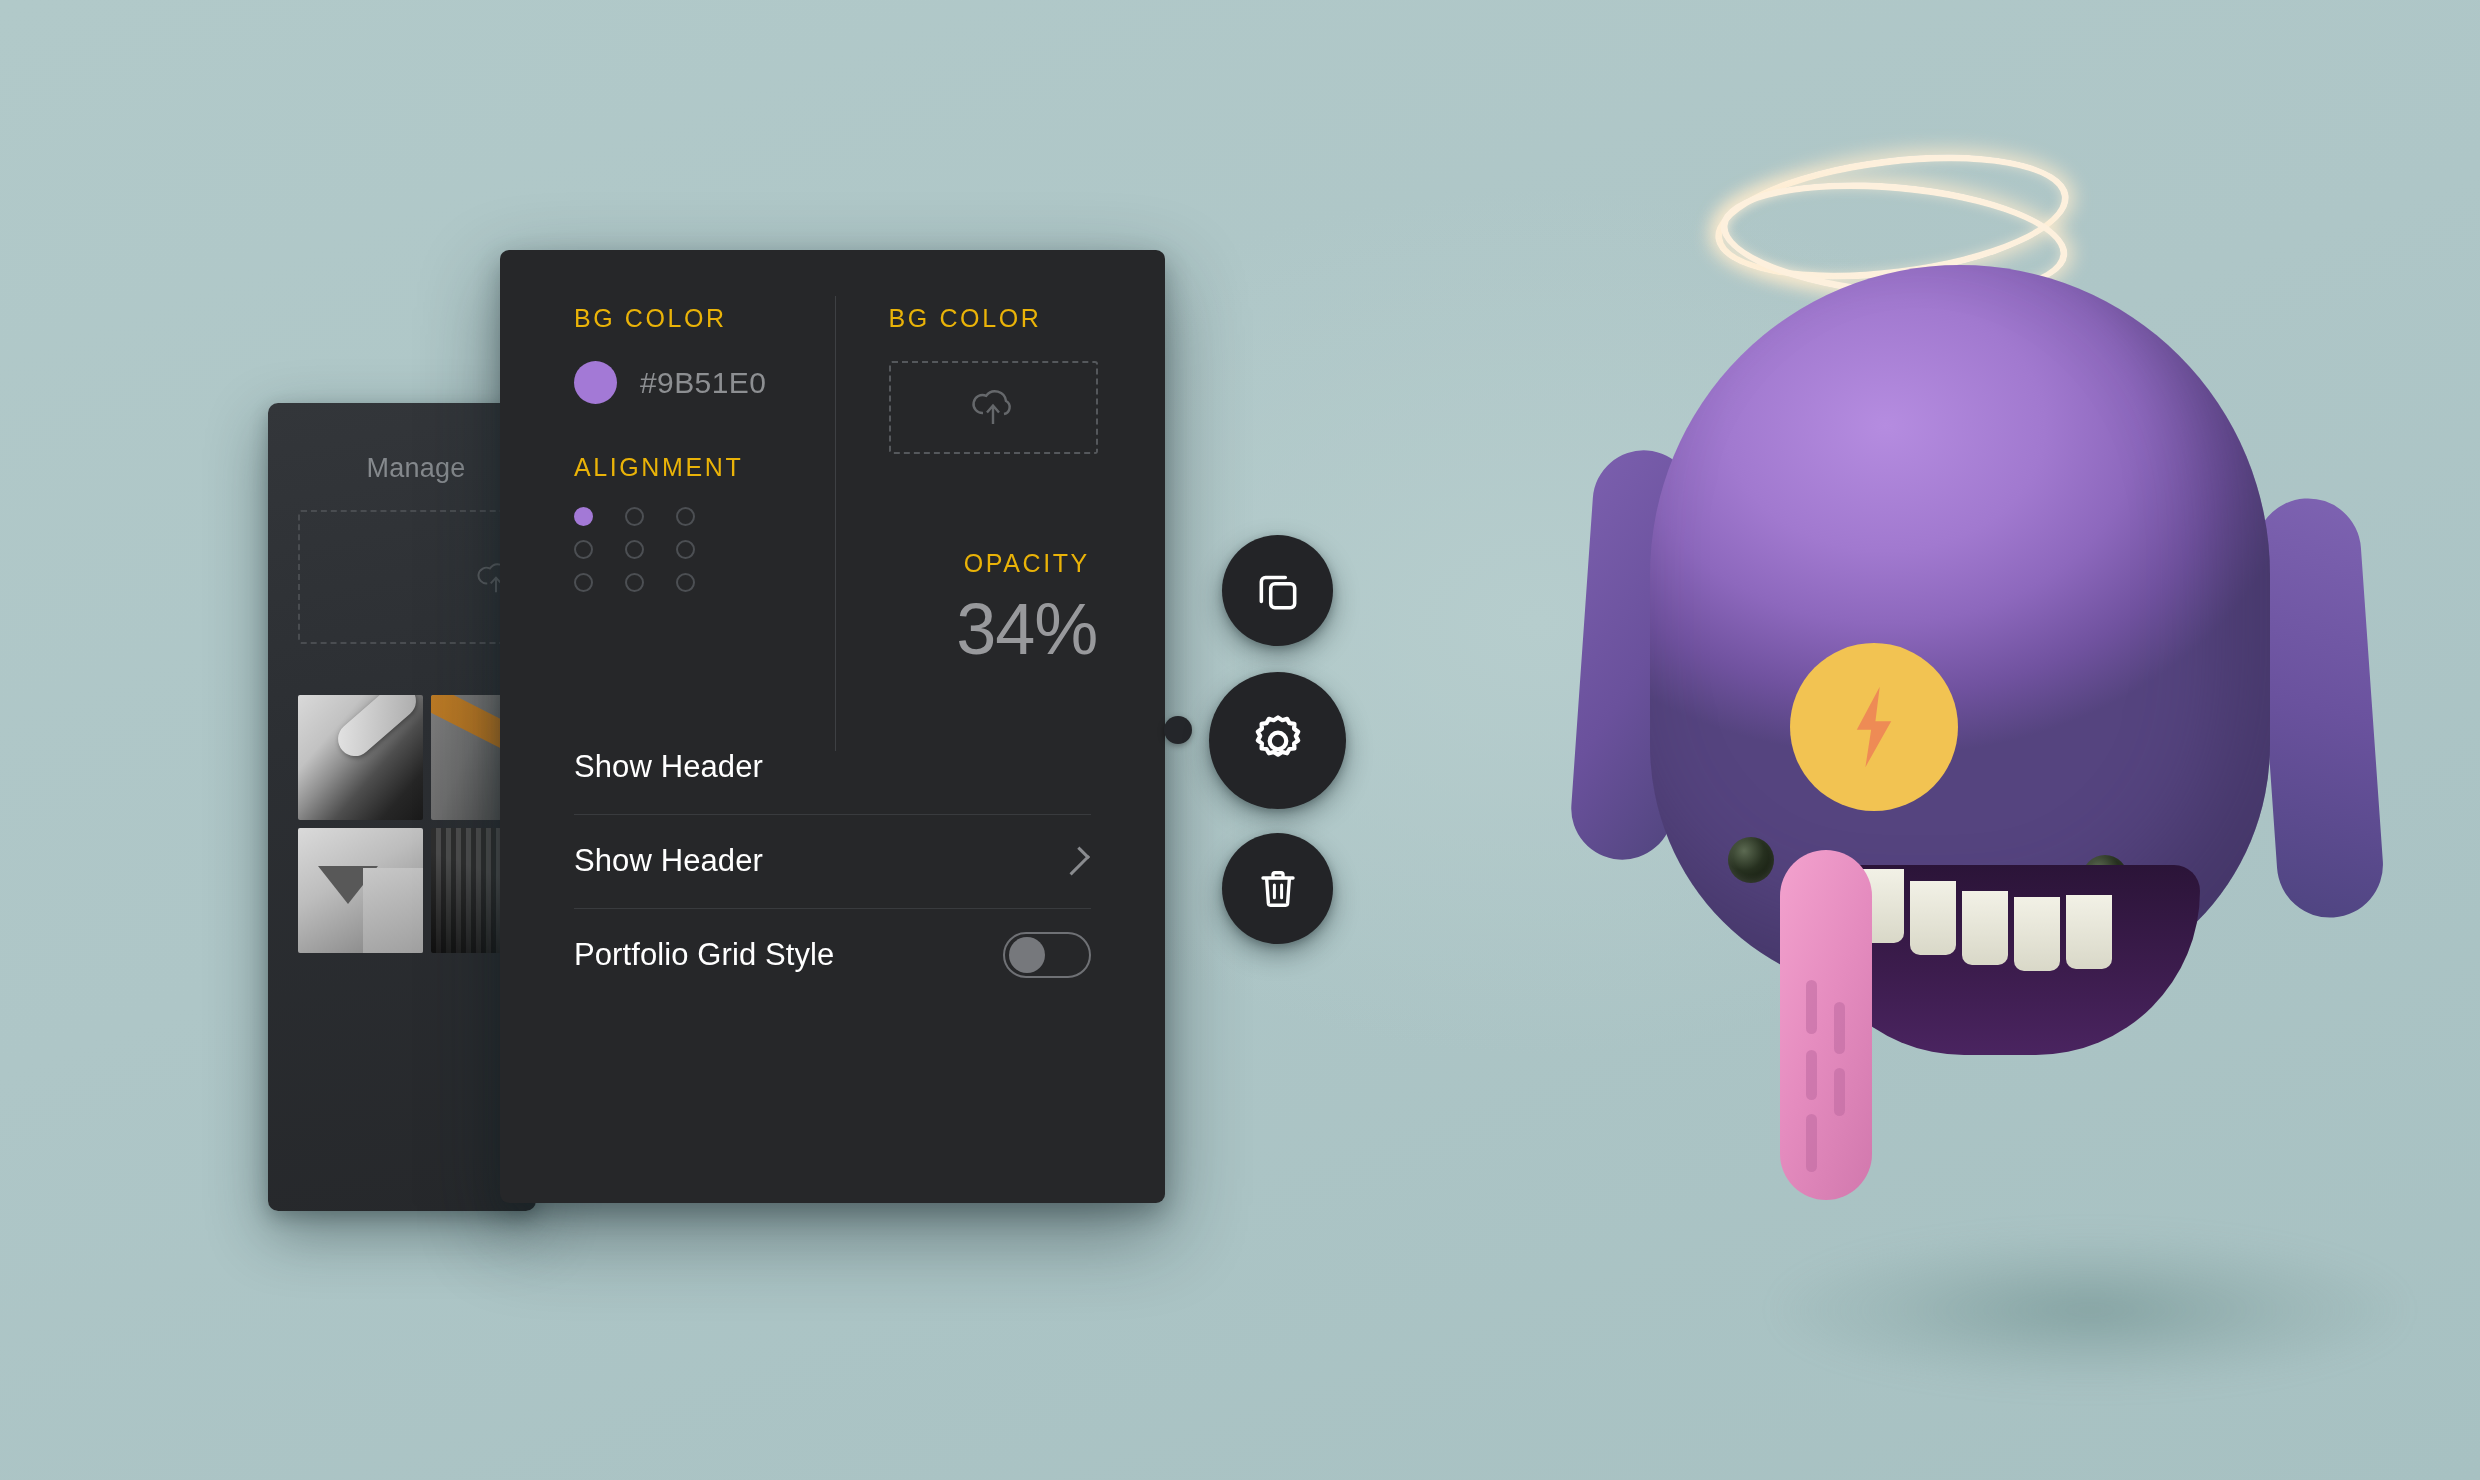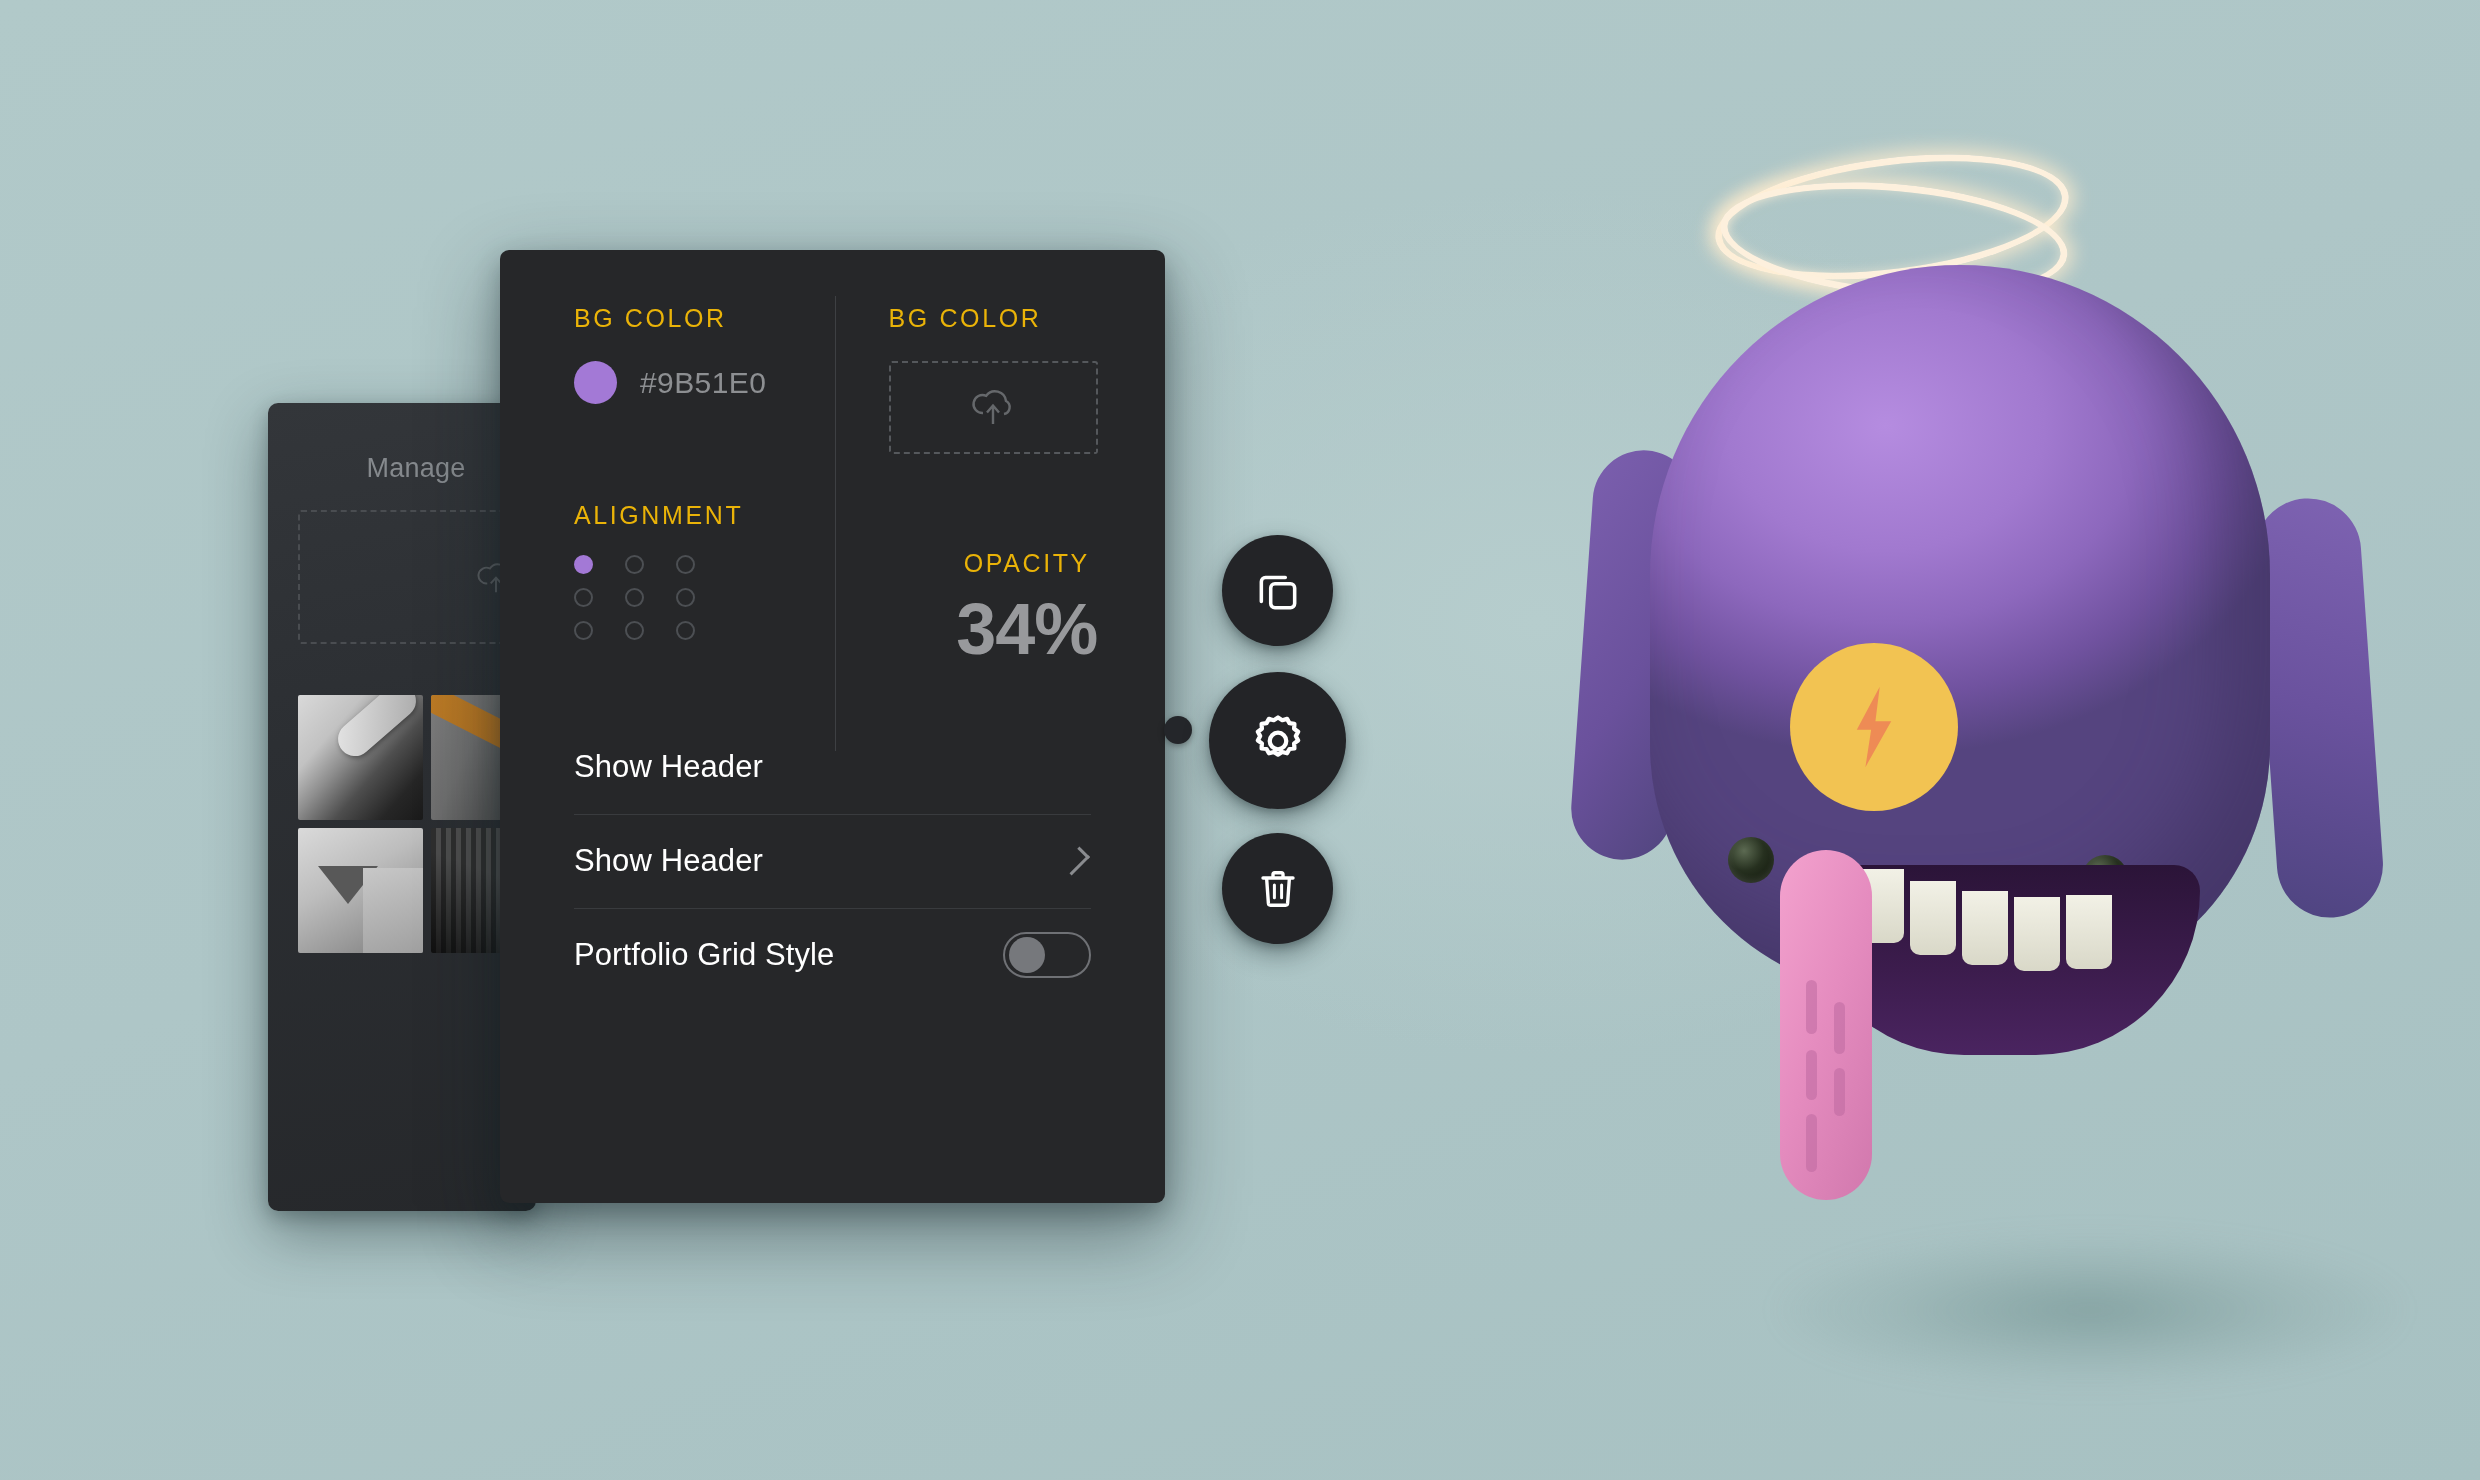--- a/index.html
+++ b/index.html
@@ -208,21 +208,21 @@
     height: 93px;
     border: 2px dashed #55585c;
     border-radius: 3px;
     display: flex;
     align-items: center;
     justify-content: center;
   }
   #cloud-upload-icon { width: 48px; height: 42px; opacity: 0.62; }
 
   
-  #alignment-block { margin-top: 97px; }
+  #alignment-block { margin-top: 49px; }
   #alignment-grid {
     margin-top: 25px;
     display: grid;
     grid-template-columns: repeat(3, 51px);
     grid-template-rows: repeat(3, 33px);
   }
   .align-dot {
     width: 19px;
     height: 19px;
     border-radius: 50%;
@@ -233,21 +233,21 @@
     background: #a379d6;
     border-color: #a379d6;
   }
 
   
   #opacity-block { margin-top: 95px; text-align: center; }
   #opacity-value {
     margin-top: 14px;
     color: #98999c;
     font-size: 72px;
-    font-weight: 700;
+    font-weight: 400;
     letter-spacing: -1px;
     line-height: 1.05;
   }
 
   
   #rows-area { margin-top: 52px; padding: 0 74px 0 74px; }
   .settings-row {
     height: 94px;
     display: flex;
     align-items: center;

